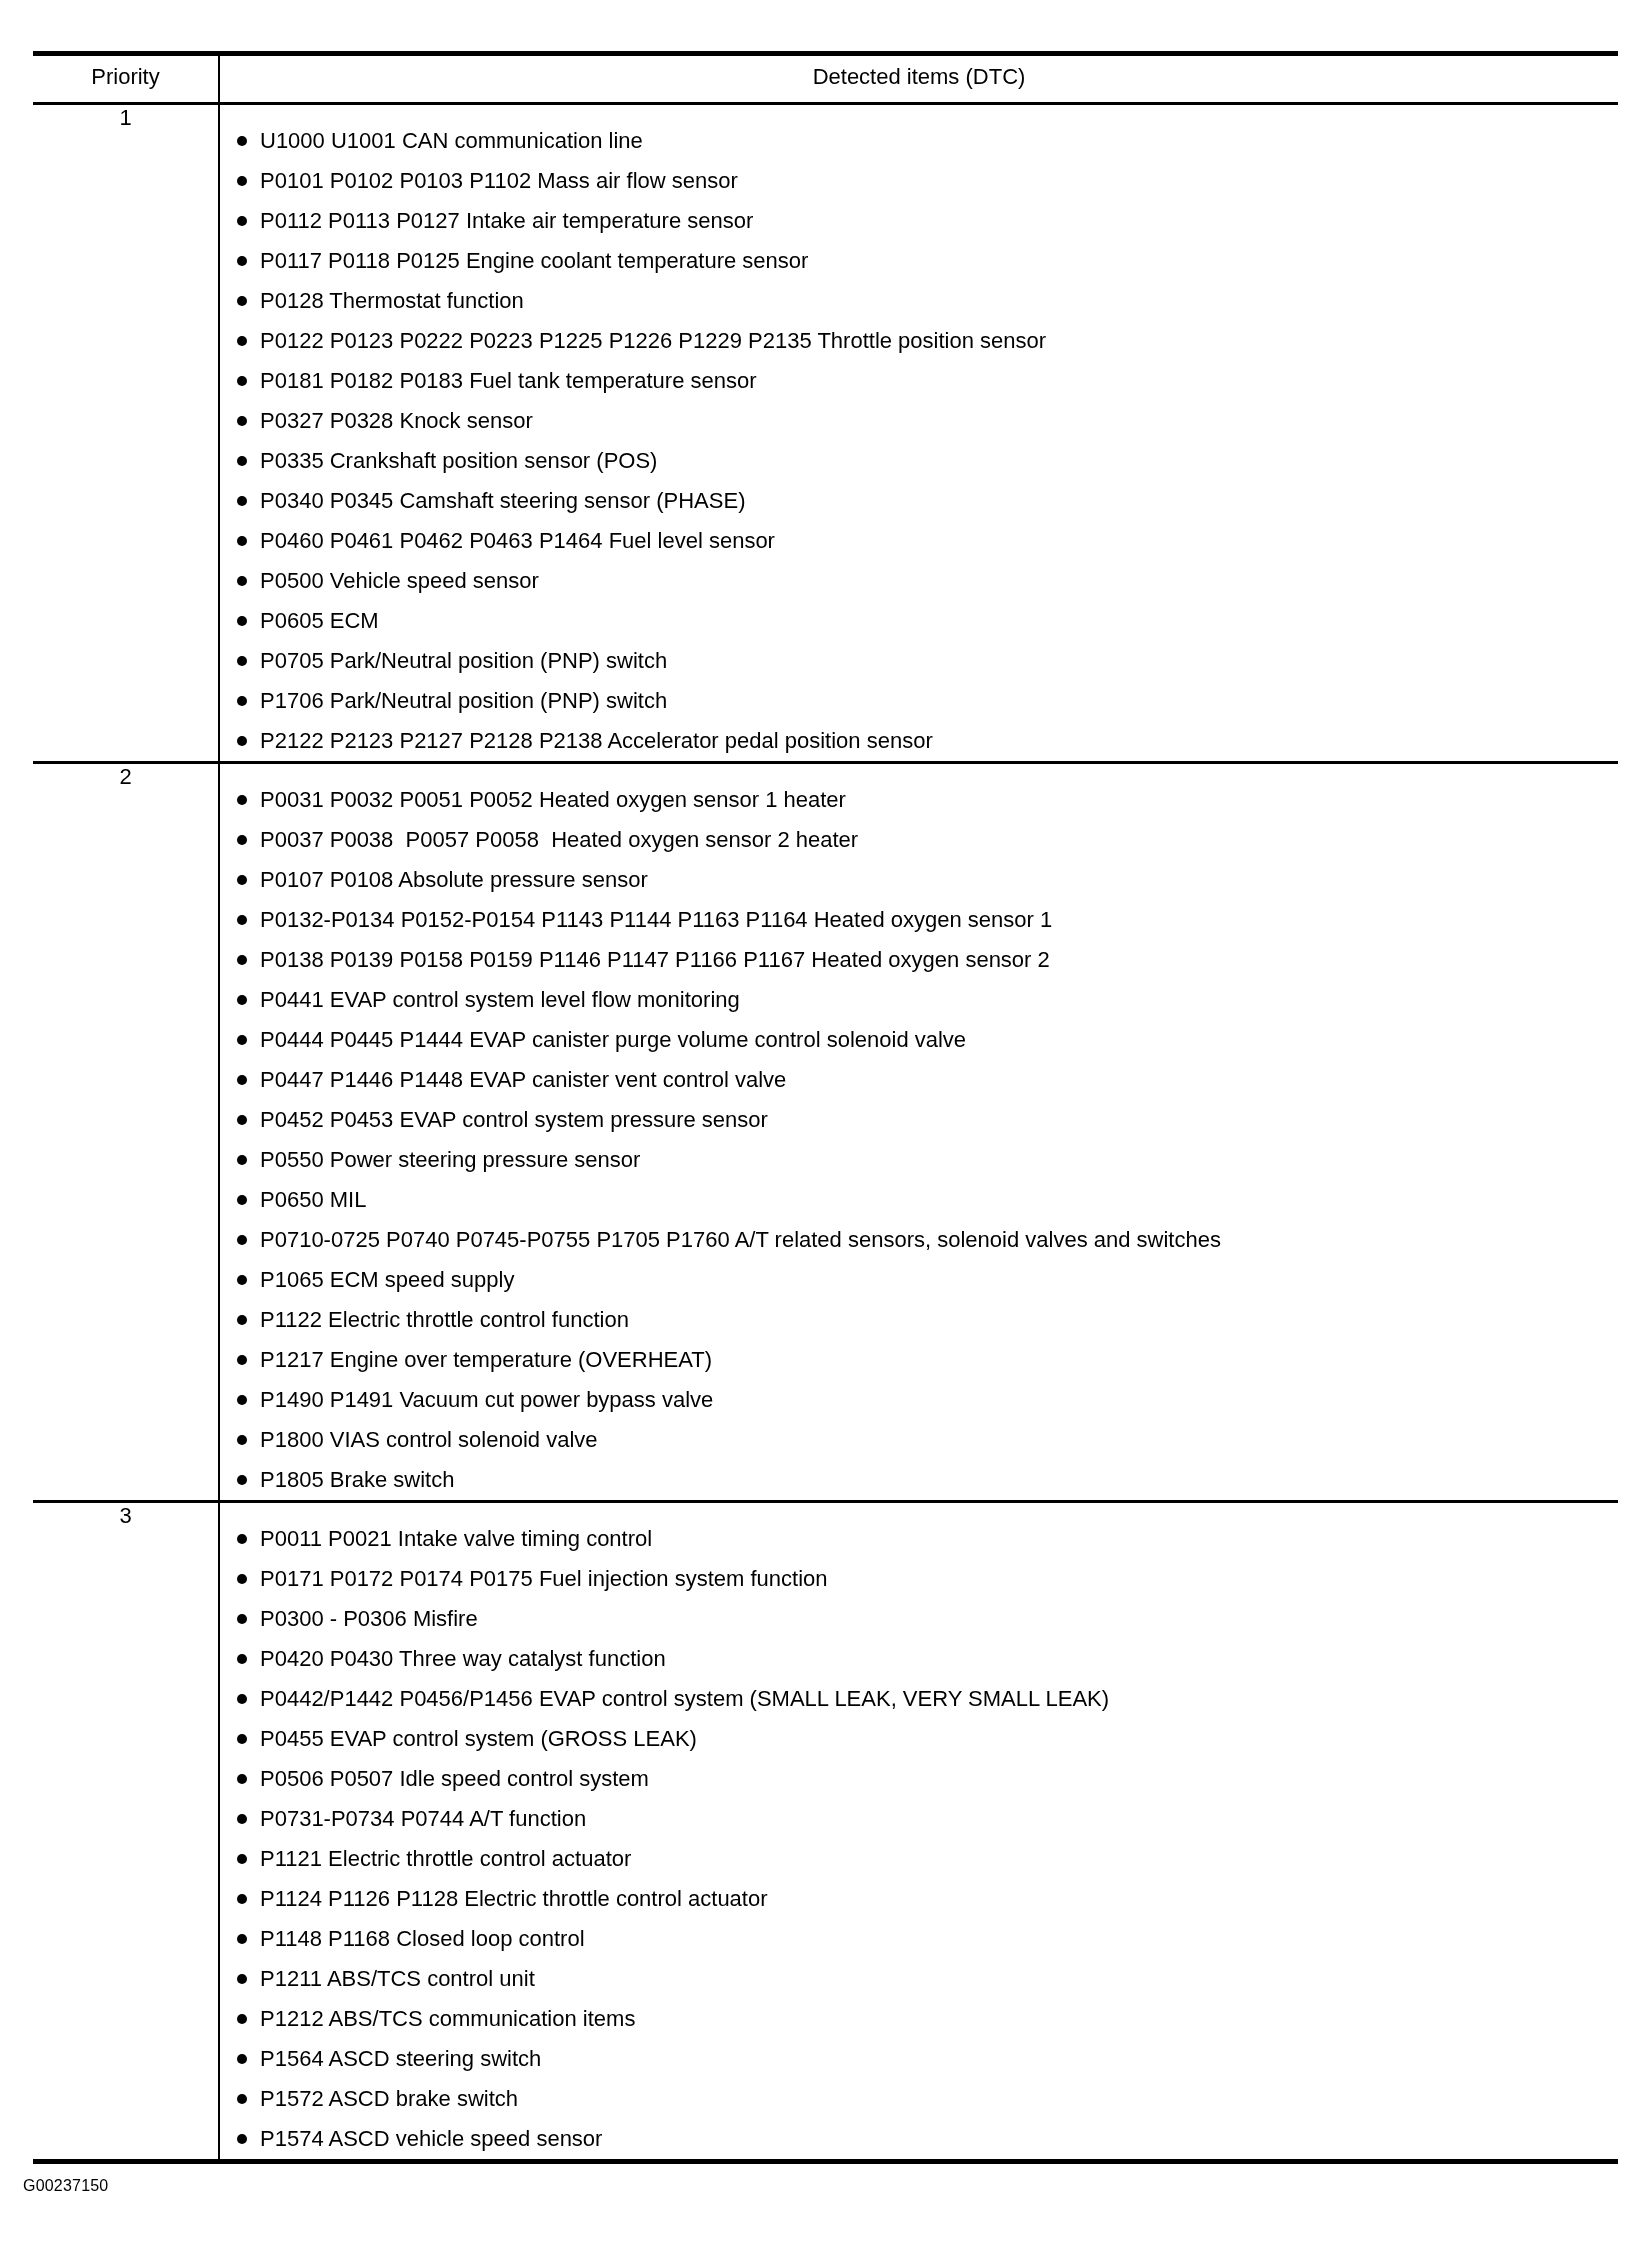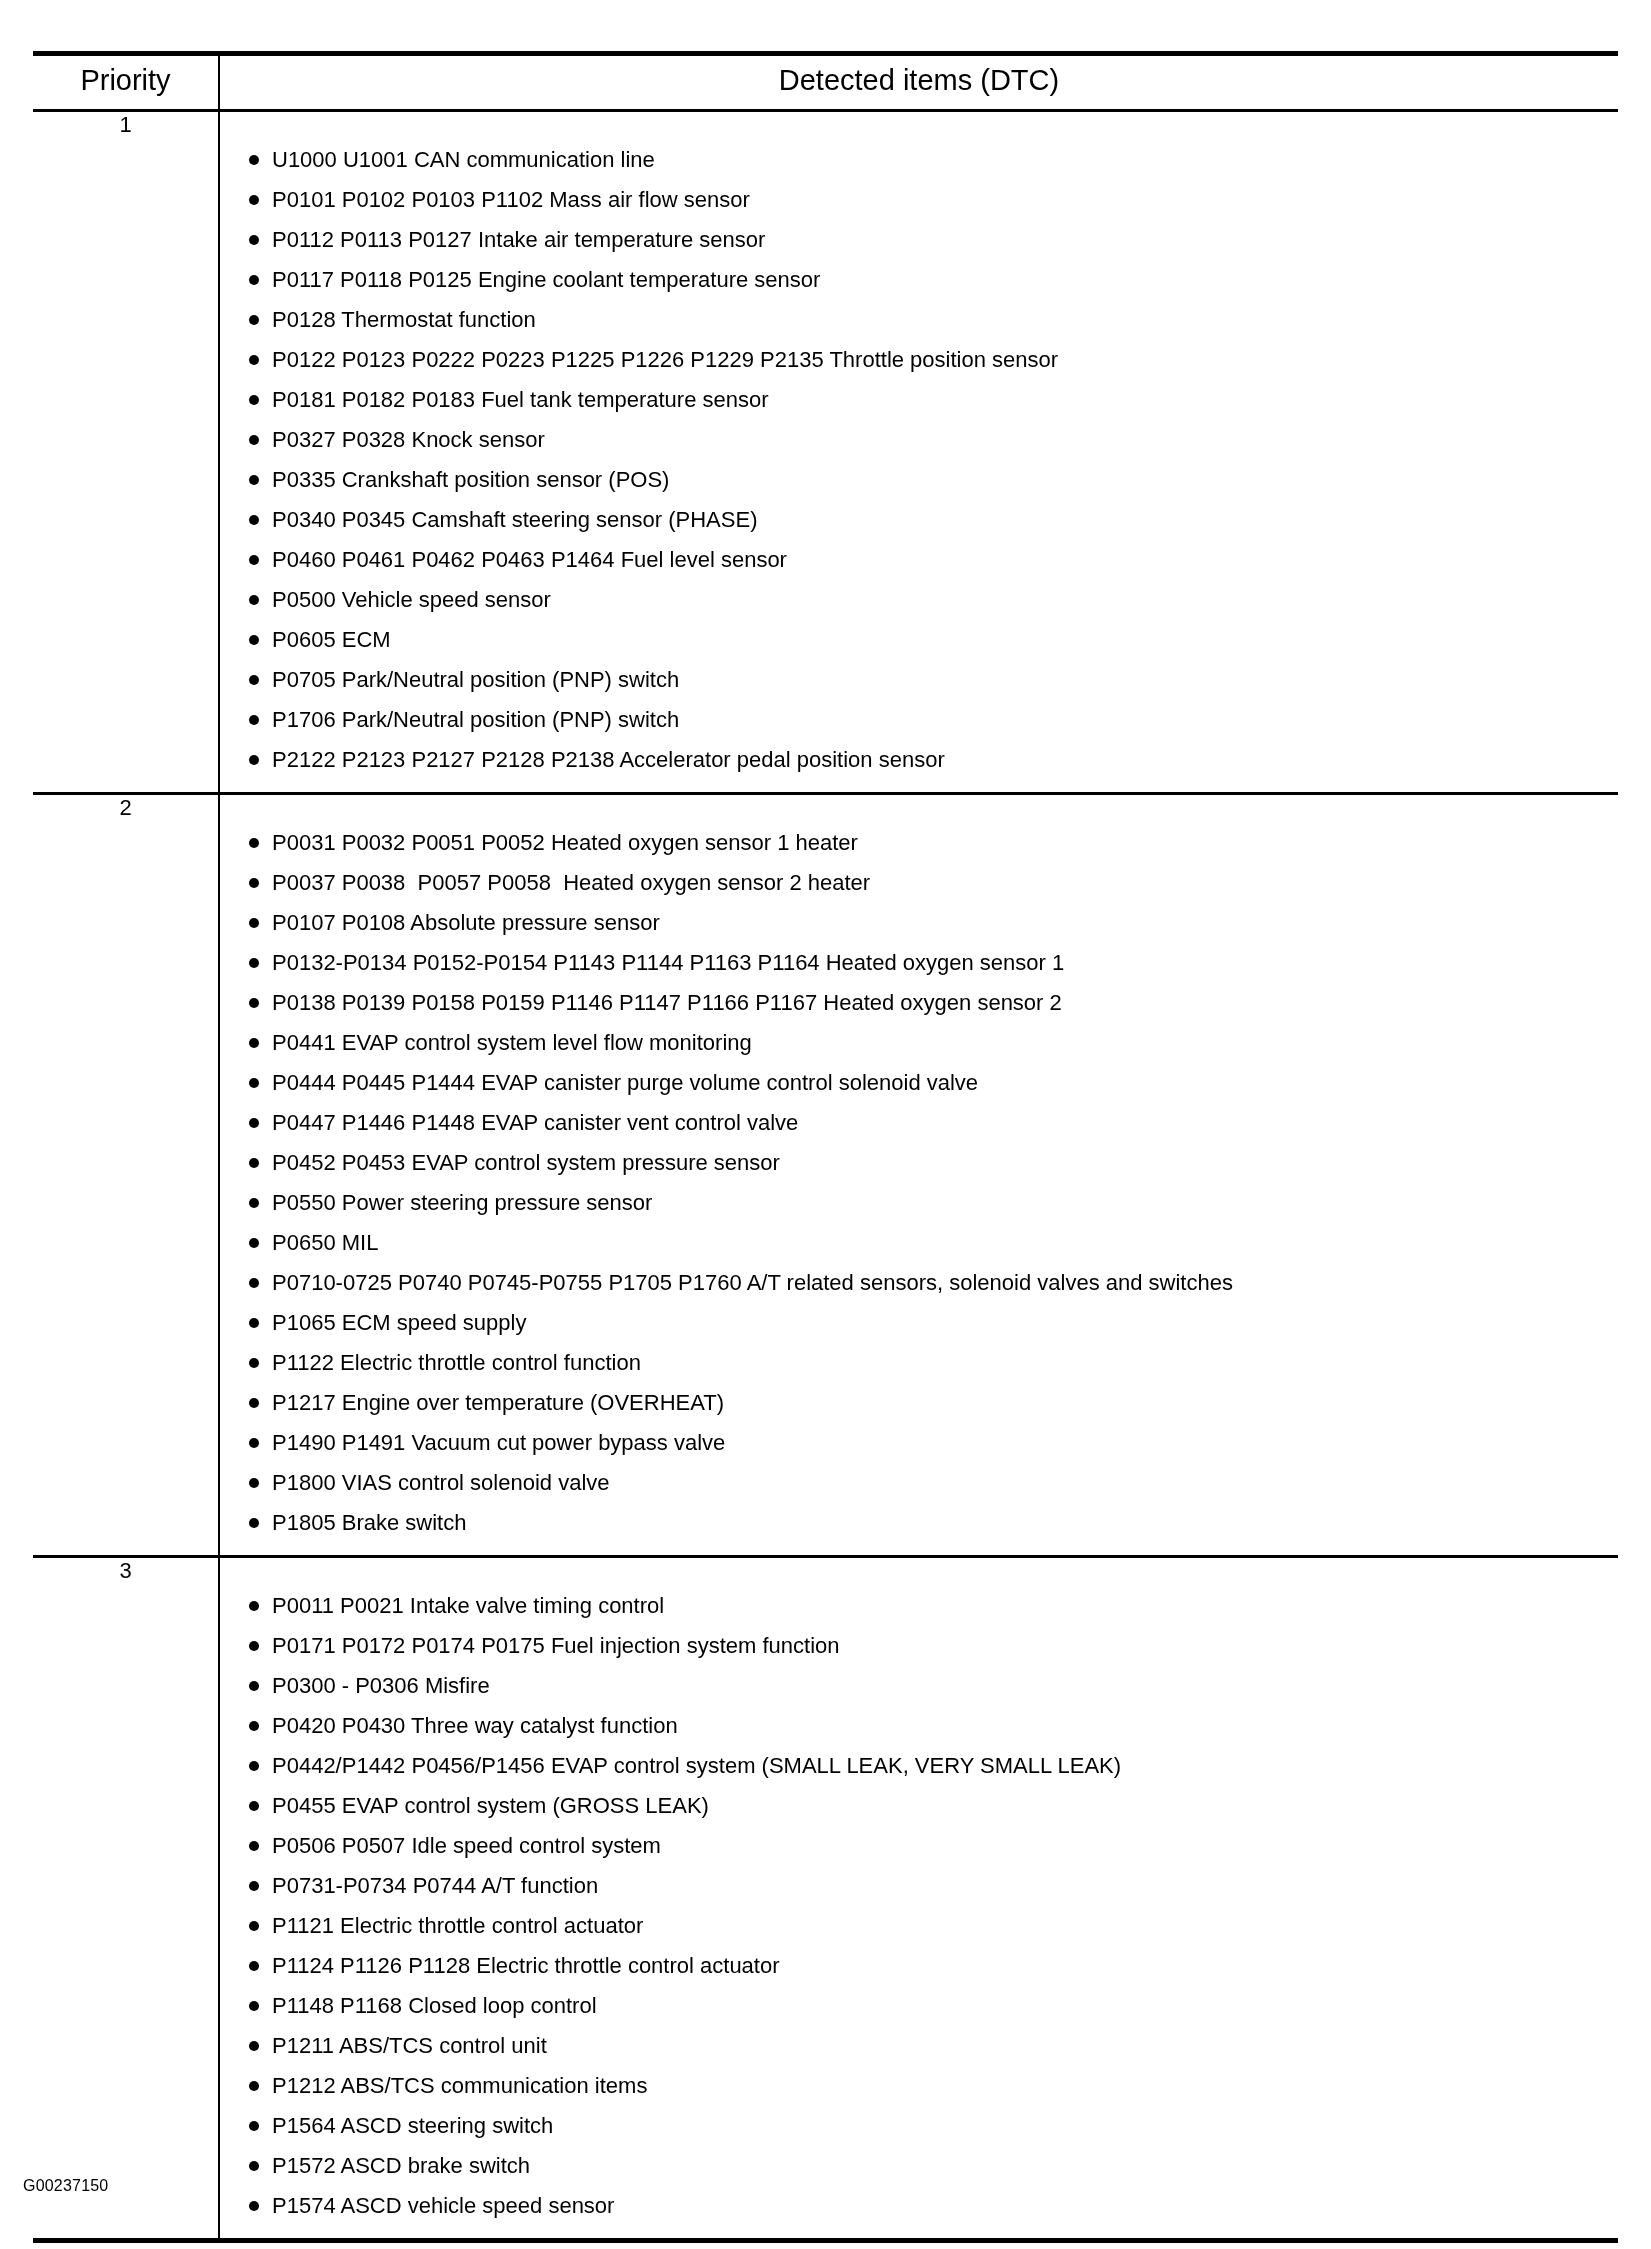--- a/index.html
+++ b/index.html
@@ -31,21 +31,21 @@
     width: 1585px;
     border-collapse: collapse;
     table-layout: fixed;
   }
 
   .dtc-table col.col-priority { width: 186px; }
   .dtc-table col.col-items    { width: 1399px; }
 
   .dtc-table thead th {
     font-weight: normal;
-    font-size: 29px;
+    font-size: 22px;
     padding: 8.2px 0 11.5px 0;
     vertical-align: middle;
   }
 
   .th-priority {
     text-align: center;
     border-right: 2.5px solid #000;
   }
   .th-items {
   }
@@ -81,21 +81,21 @@
   }
 
   
   tbody tr.group:last-child td {
     border-bottom: 5px solid #000;
   }
 
   
   ul.dtc-list {
     list-style: none;
-    margin: 12px;
+    margin: 0;
     padding: 16px 0 0 0;
   }
   ul.dtc-list li {
     position: relative;
     font-size: 22px;
     line-height: 40px;
     padding-left: 40px;
     white-space: pre;
   }
   ul.dtc-list li .bullet {

